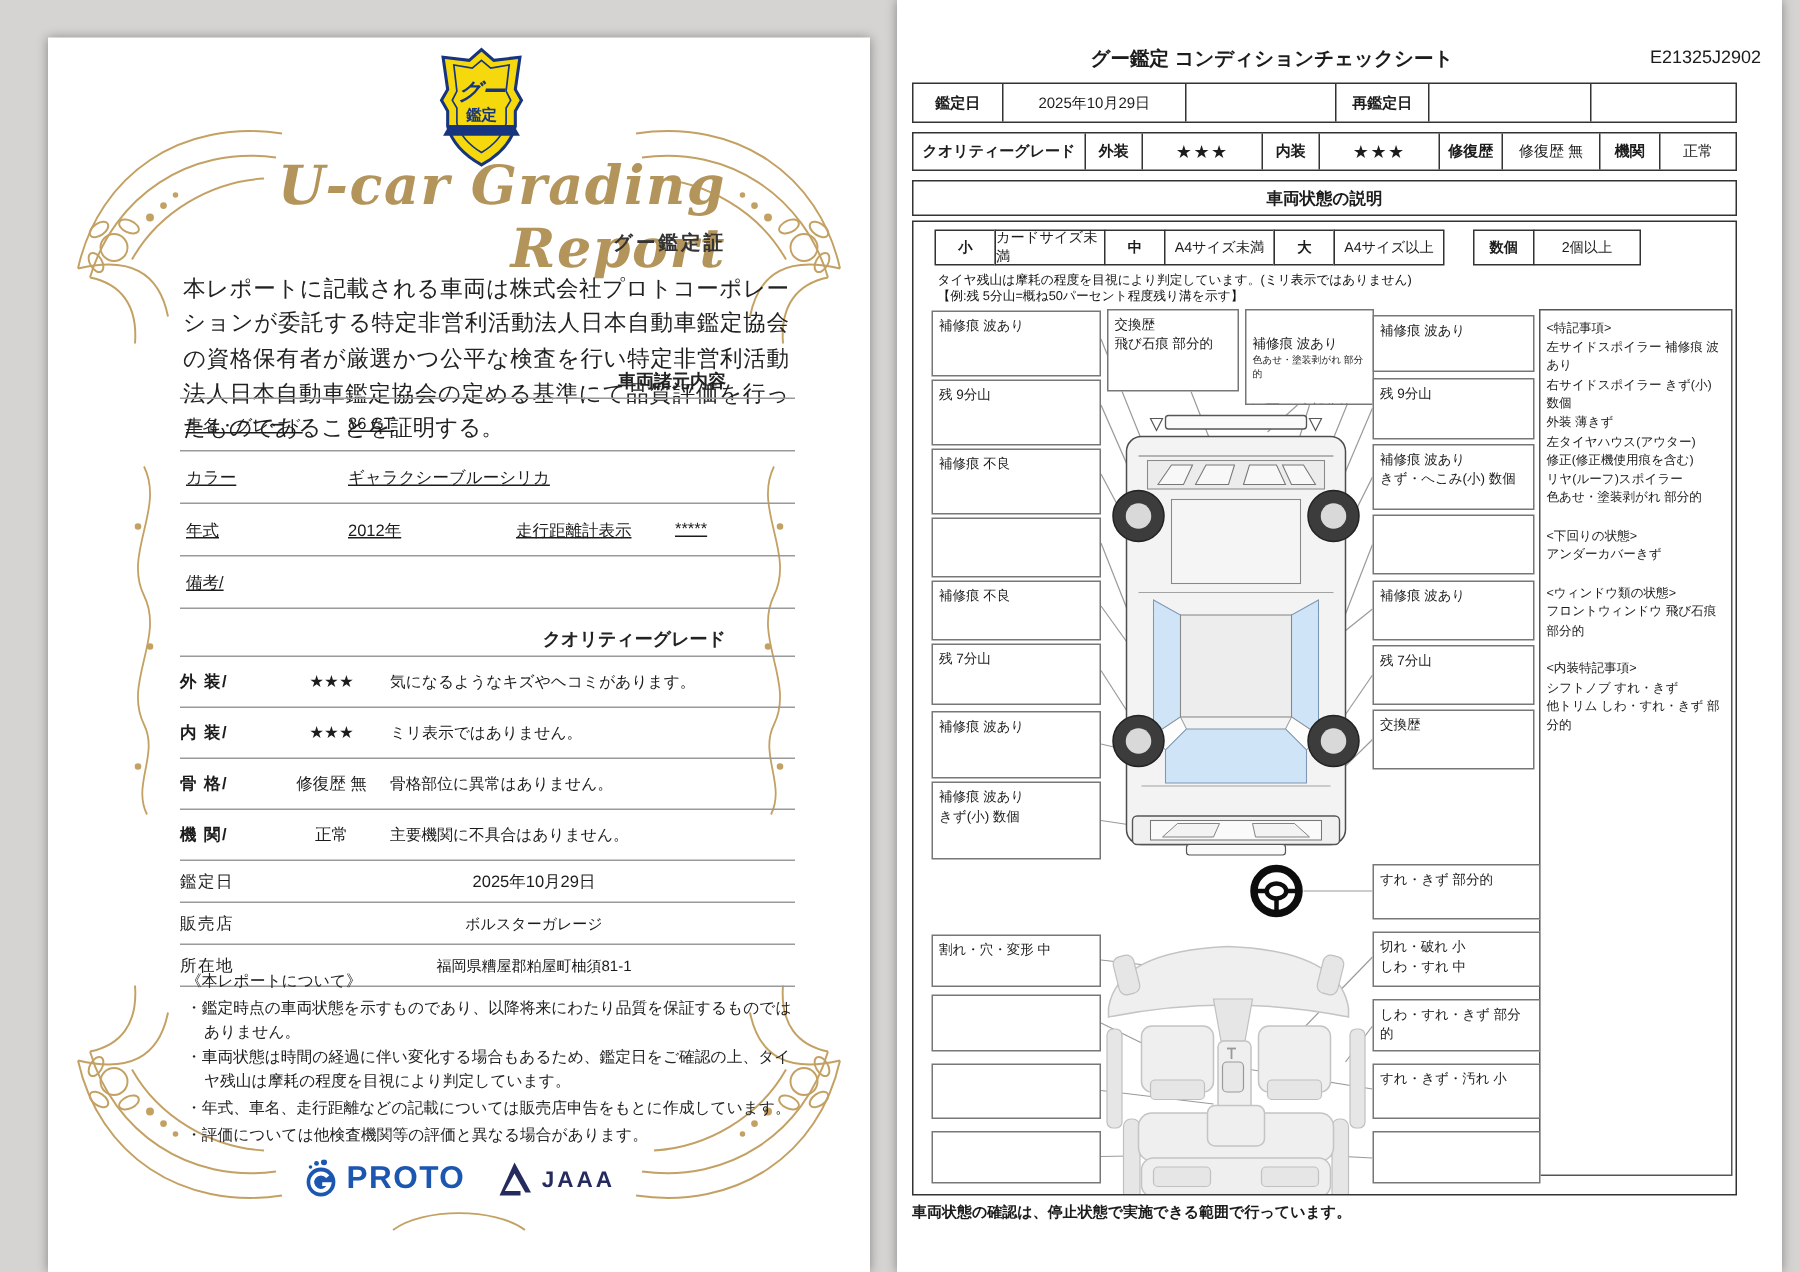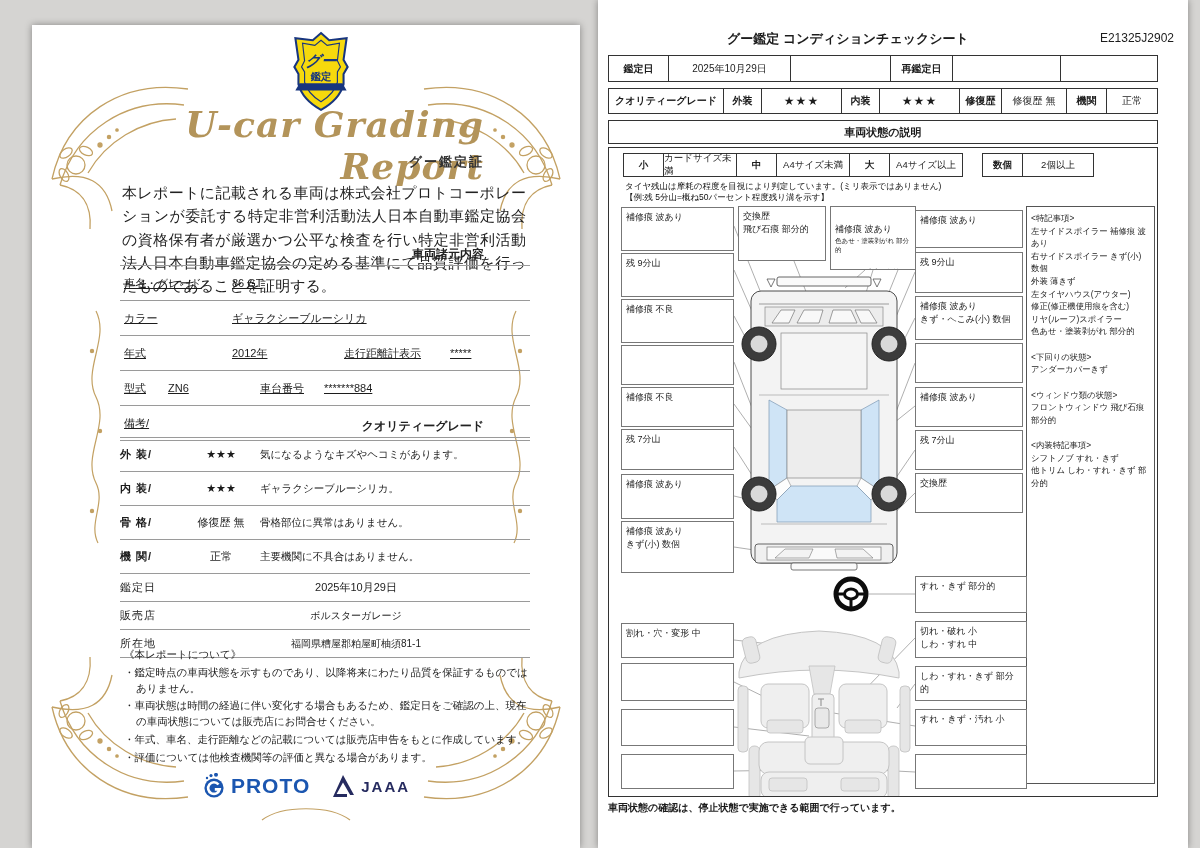--- a/index.html
+++ b/index.html
@@ -133,42 +133,36 @@
       <span class="scell" style="width:108px;margin-left:4px">カラー</span>
       <span class="scell">ギャラクシーブルーシリカ</span>
     </div>
     <div class="srow">
       <span class="scell" style="width:108px;margin-left:4px">年式</span>
       <span class="scell" style="width:112px">2012年</span>
       <span class="scell" style="width:106px">走行距離計表示</span>
       <span class="scell">*****</span>
     </div>
     <div class="srow">
-      <span class="scell" style="width:44px;margin-left:4px">型式</span>
-      <span class="scell" style="width:92px">ZN6</span>
-      <span class="scell" style="width:64px">車台番号</span>
-      <span class="scell">*******884</span>
-    </div>
-    <div class="srow">
       <span class="scell" style="margin-left:4px">備考/</span>
     </div>
   </div>
 
   <div class="lp-abs lp-center sec-title" style="top:393px">クオリティーグレード</div>
 
   <div class="lp-abs" id="grade-table">
     <div class="grow">
       <span class="glabel">外 装/</span>
       <span class="gvalue">★★★</span>
       <span class="gdesc">気になるようなキズやヘコミがあります。</span>
     </div>
     <div class="grow">
       <span class="glabel">内 装/</span>
       <span class="gvalue">★★★</span>
-      <span class="gdesc">ギャラクシーブルーシリカ。</span>
+      <span class="gdesc">ミリ表示ではありません。</span>
     </div>
     <div class="grow">
       <span class="glabel">骨 格/</span>
       <span class="gvalue" style="font-weight:normal">修復歴 無</span>
       <span class="gdesc">骨格部位に異常はありません。</span>
     </div>
     <div class="grow">
       <span class="glabel">機 関/</span>
       <span class="gvalue" style="font-weight:normal">正常</span>
       <span class="gdesc">主要機関に不具合はありません。</span>
@@ -183,21 +177,21 @@
     </div>
     <div class="irow">
       <span class="glabel" style="font-weight:normal">所在地</span>
       <span class="ivalue small-val">福岡県糟屋郡粕屋町柚須81-1</span>
     </div>
   </div>
 
   <div class="lp-abs" id="about">
     <div>《本レポートについて》</div>
     <div class="about-item">・鑑定時点の車両状態を示すものであり、以降将来にわたり品質を保証するものではありません。</div>
-    <div class="about-item">・車両状態は時間の経過に伴い変化する場合もあるため、鑑定日をご確認の上、現在の車両状態については販売店にお問合せください。</div>
+    <div class="about-item">・車両状態は時間の経過に伴い変化する場合もあるため、鑑定日をご確認の上、タイヤ残山は摩耗の程度を目視により判定しています。</div>
     <div class="about-item">・年式、車名、走行距離などの記載については販売店申告をもとに作成しています。</div>
     <div class="about-item">・評価については他検査機関等の評価と異なる場合があります。</div>
   </div>
 
   <div class="lp-abs" id="logo-row">
     <div class="logo">
       <svg width="24" height="26" viewBox="-12 -14 24 26">
         <circle cx="-7" cy="-9" r="1.2" fill="#1b56b0"></circle>
         <circle cx="-3" cy="-11.4" r="1.6" fill="#1b56b0"></circle>
         <circle cx="2" cy="-12.2" r="2" fill="#1b56b0"></circle>

